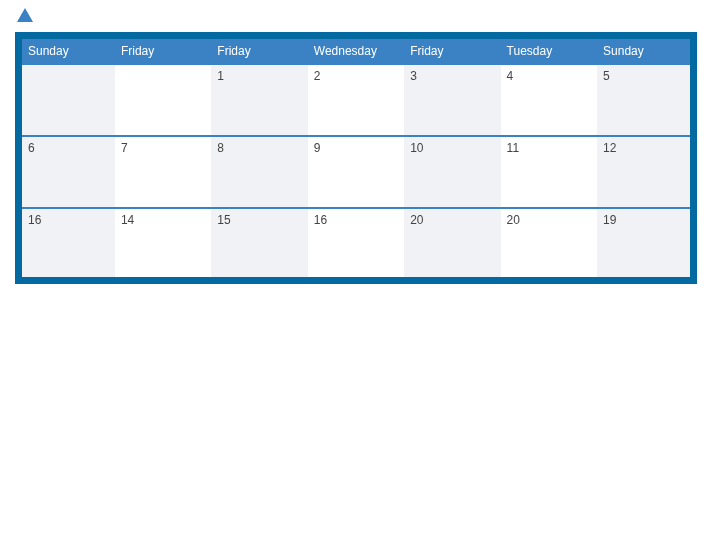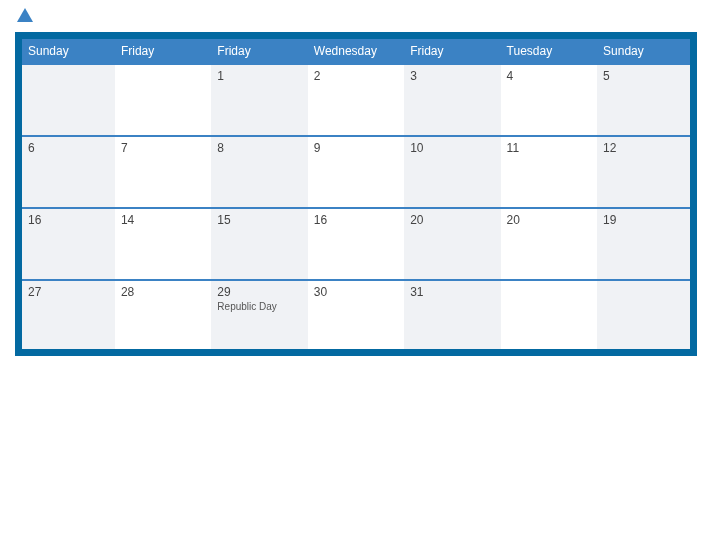--- a/index.html
+++ b/index.html
@@ -213,32 +213,15 @@
           <td class="col-thu">
             <span class="day-num">20</span>
           </td>
           <td class="col-fri">
             <span class="day-num">20</span>
           </td>
           <td class="col-sat">
             <span class="day-num">19</span>
           </td>
         </tr>
-        <tr>
-          <td class="col-sun">
-            <span class="day-num">27</span>
-          </td>
-          <td class="col-mon">
-            <span class="day-num">28</span>
-          </td>
-          <td class="col-tue"><span class="day-num">29</span><span class="day-event">Republic Day</span></td>
-          <td class="col-wed">
-            <span class="day-num">30</span>
-          </td>
-          <td class="col-thu">
-            <span class="day-num">31</span>
-          </td>
-          <td class="col-fri"></td>
-          <td class="col-sat"></td>
-        </tr>
       </tbody>
   </table>
 </div>
 
 </body></html>

